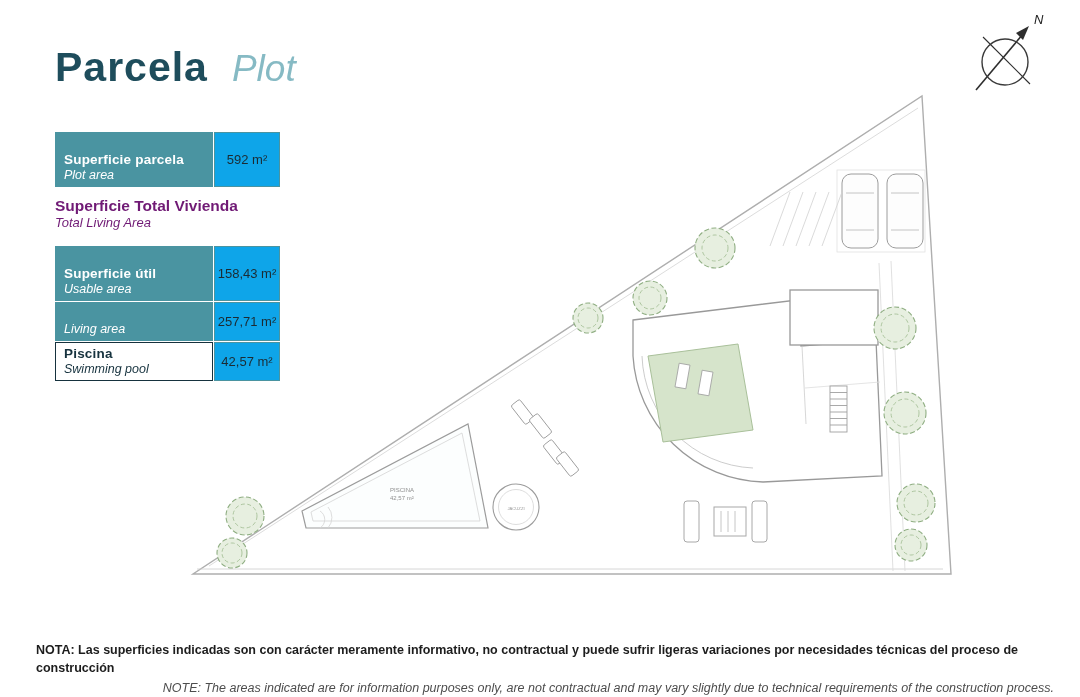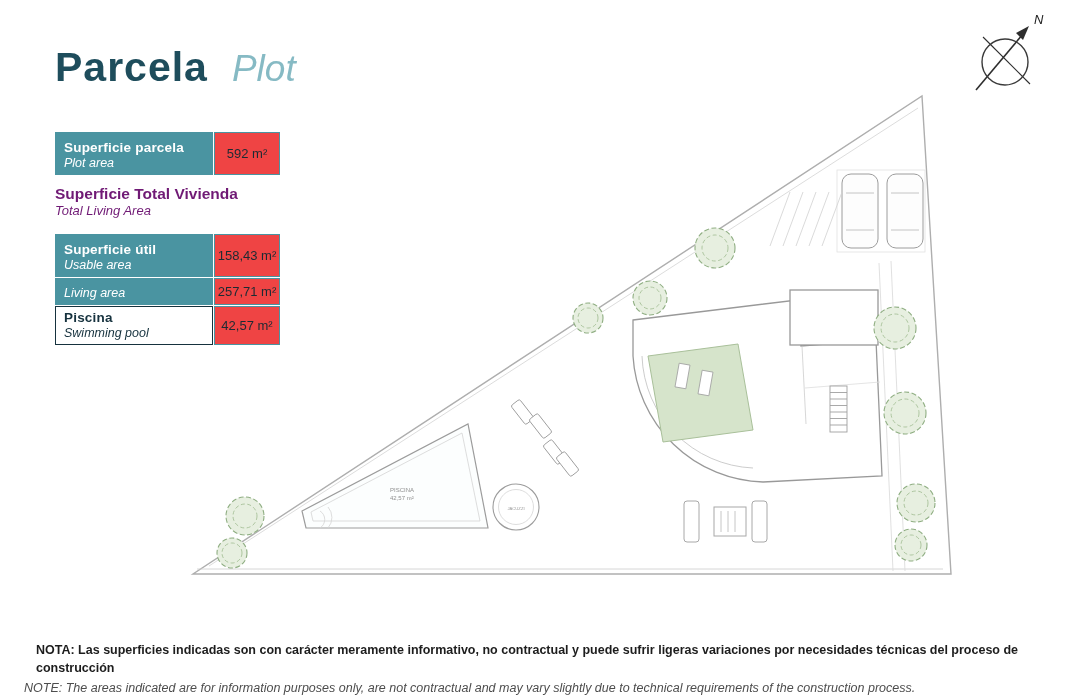--- a/index.html
+++ b/index.html
@@ -17,37 +17,37 @@
   .titlebar{position:absolute;left:55px;top:44px;white-space:nowrap;}
   .title-es{font-size:41px;font-weight:600;letter-spacing:1px;color:var(--title-dark,#1e4d5c);}
   .title-en{font-size:37px;font-style:italic;font-weight:400;color:var(--title-light,#86bac4);margin-left:24px;}
 
   
   .compass{position:absolute;left:968px;top:10px;}
 
   
   .areas{position:absolute;left:55px;top:132px;width:228px;}
   .arow{display:flex;align-items:stretch;margin-bottom:1px;}
-  .alabel{width:158px;padding:8px 9px 5px;background:var(--teal,#4a94a1);color:#ffffff;}
+  .alabel{width:158px;padding:20px 9px 5px;background:var(--teal,#4a94a1);color:#ffffff;}
   .les{font-size:13.5px;font-weight:700;letter-spacing:.2px;line-height:1.15;}
   .len{font-size:12.5px;font-style:italic;line-height:1.15;}
-  .aval{width:66px;margin-left:1px;border:1px solid var(--teal,#4a94a1);display:flex;align-items:center;justify-content:center;font-size:13px;color:#1c2b33;background:#ef4444;}
+  .aval{width:66px;margin-left:1px;border:1px solid var(--teal,#4a94a1);display:flex;align-items:center;justify-content:center;font-size:13px;color:#1c2b33;background:#0ea5e9;}
   .total-heading{margin:10px 0 15px;color:#701a75;}
   .thes{font-size:15.5px;font-weight:700;line-height:1.2;}
   .then{font-size:13px;font-style:italic;line-height:1.2;}
   .arow.pool .alabel{background:#ffffff;border:1px solid var(--dark-navy,#16323e);color:var(--dark-navy,#16323e);padding:3px 8px 4px;}
   .arow.pool .aval{border-color:var(--teal,#4a94a1);}
 
   
   .plan{position:absolute;left:185px;top:88px;width:775px;height:500px;}
 
   
   .notes{position:absolute;left:24px;top:641px;width:1030px;}
   .note-es{font-size:12.5px;font-weight:600;color:#1d1d1d;line-height:1.45;margin-bottom:2px;margin-left:12px;}
-  .note-en{font-size:12.5px;font-style:italic;color:#4d4d4d;line-height:1.45;}
+  .note-en{font-size:12.5px;font-style:italic;color:#4d4d4d;line-height:1.45;text-align:right;}
 </style>
 </head>
 <body>
 
 <div class="page">
 
   <header class="titlebar">
     <span class="title-es">Parcela</span><span class="title-en">Plot</span>
   </header>
 

